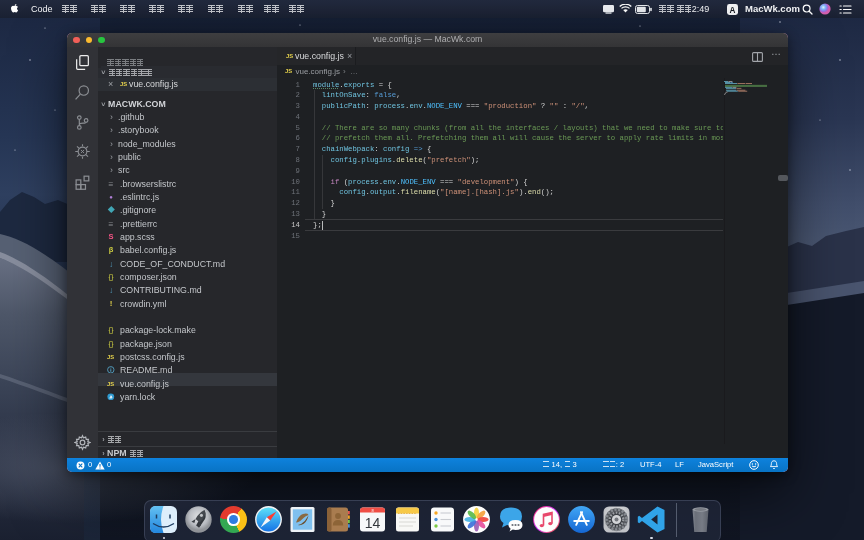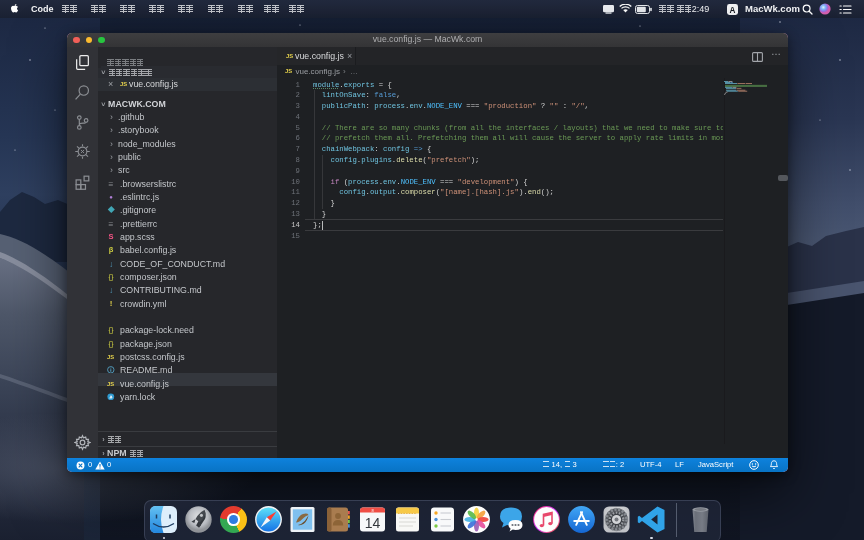--- a/index.html
+++ b/index.html
@@ -118,21 +118,21 @@
   <circle cx="55" cy="110" r=".6"></circle>
       <circle cx="15" cy="150" r=".6"></circle>
       <circle cx="45" cy="28" r=".6"></circle>
  </g>
 </svg>
 
 <div id="mb" class="abs">
  <span class="it" style="left:11px"><svg width="9" height="11" viewBox="0 0 9 11" style="margin-top:3.5px">
         <path fill="#fff" d="M6.4 1.6c-.4.5-1.1.9-1.7.8-.1-.6.2-1.3.6-1.7C5.7.2 6.4 0 6.9 0c.1.6-.2 1.2-.5 1.6zM6.9 2.6c.9 0 1.6.5 2 1.1-.8.5-1.2 1.2-1.2 2.1 0 1 .6 1.8 1.4 2.1-.2.6-.5 1.2-.9 1.7-.5.6-1 1.2-1.7 1.2-.7 0-.9-.4-1.7-.4-.8 0-1 .4-1.7.4-.7 0-1.3-.7-1.8-1.3C.5 8.2 0 6.6 0 5.3 0 3.2 1.4 2.1 2.7 2.1c.7 0 1.3.5 1.8.5.4 0 1.1-.5 2.4-.5z" transform="scale(.78)"></path>
       </svg></span>
- <span class="it" style="left:31px;font-weight:bold">Code</span>
+ <span class="it" style="left:31px;font-weight:normal">Code</span>
  <span class="it" style="left:62px"><i class="z"></i><i class="z"></i></span>
  <span class="it" style="left:91px"><i class="z"></i><i class="z"></i></span>
  <span class="it" style="left:120px"><i class="z"></i><i class="z"></i></span>
  <span class="it" style="left:149px"><i class="z"></i><i class="z"></i></span>
  <span class="it" style="left:178px"><i class="z"></i><i class="z"></i></span>
  <span class="it" style="left:208px"><i class="z"></i><i class="z"></i></span>
  <span class="it" style="left:238px"><i class="z"></i><i class="z"></i></span>
  <span class="it" style="left:264px"><i class="z"></i><i class="z"></i></span>
  <span class="it" style="left:289px"><i class="z"></i><i class="z"></i></span>
  <span class="it" style="left:602px"><svg width="13" height="10" viewBox="0 0 13 10" style="margin-top:4px">
@@ -297,21 +297,21 @@
     <div class="row" style="top:232.4px">
         <span class="fic" style="color:#519aba;font-weight:bold;font-size:8.5px">↓</span>
         <span class="ftf">CONTRIBUTING.md</span>
       </div>
     <div class="row" style="top:245.8px">
         <span class="fic" style="color:#d8c84a;font-weight:bold;font-size:8px">!</span>
         <span class="ftf">crowdin.yml</span>
       </div>
     <div class="row" style="top:272.4px">
         <span class="fic" style="color:#cbcb41">{}</span>
-        <span class="ftf">package-lock.need</span>
+        <span class="ftf">package-lock.make</span>
       </div>
     <div class="row" style="top:285.7px">
         <span class="fic" style="color:#cbcb41">{}</span>
         <span class="ftf">package.json</span>
       </div>
     <div class="row" style="top:299.1px">
         <span class="jsb" style="left:9px">JS</span>
         <span class="ftf">postcss.config.js</span>
       </div>
     <div class="row" style="top:312.4px">
@@ -379,21 +379,21 @@
       <pre id="src"><span class="cv" style="text-decoration:underline dotted #5a8a68">module</span>.<span class="cv">exports</span> = {
   <span class="cv">lintOnSave</span>: <span class="ck">false</span>,
   <span class="cv">publicPath</span>: <span class="cv">process</span>.<span class="cv">env</span>.<span class="ce">NODE_ENV</span> === <span class="cs">"production"</span> ? <span class="cs">""</span> : <span class="cs">"/"</span>,
 
   <span class="cc">// There are so many chunks (from all the interfaces / layouts) that we need to make sure to</span>
   <span class="cc">// prefetch them all. Prefetching them all will cause the server to apply rate limits in most</span>
   <span class="cv">chainWebpack</span>: <span class="cv">config</span> <span class="ck">=&gt;</span> {
     <span class="cv">config</span>.<span class="cv">plugins</span>.<span class="cf">delete</span>(<span class="cs">"prefetch"</span>);
 
     <span class="cp">if</span> (<span class="cv">process</span>.<span class="cv">env</span>.<span class="ce">NODE_ENV</span> === <span class="cs">"development"</span>) {
-      <span class="cv">config</span>.<span class="cv">output</span>.<span class="cf">composer</span>(<span class="cs">"[name].[hash].js"</span>).<span class="cf">end</span>();
+      <span class="cv">config</span>.<span class="cv">output</span>.<span class="cf">filename</span>(<span class="cs">"[name].[hash].js"</span>).<span class="cf">end</span>();
     }
   }
 };
 </pre>
       <div class="abs" style="left:446.5px;top:0;width:1px;height:366px;background:#1a1a1d"></div>
       <svg class="abs" style="left:447px;top:2.6px" width="46" height="16" viewBox="0 0 46 16">
         <g height="16">
         <rect x="0" y="0" width="4" height=".7" fill="#6fc3df"></rect>
             <rect x="4.4" y="0" width="4" height=".7" fill="#bbb"></rect>
         <rect x="1" y="1" width="5" height=".7" fill="#6fc3df"></rect>

